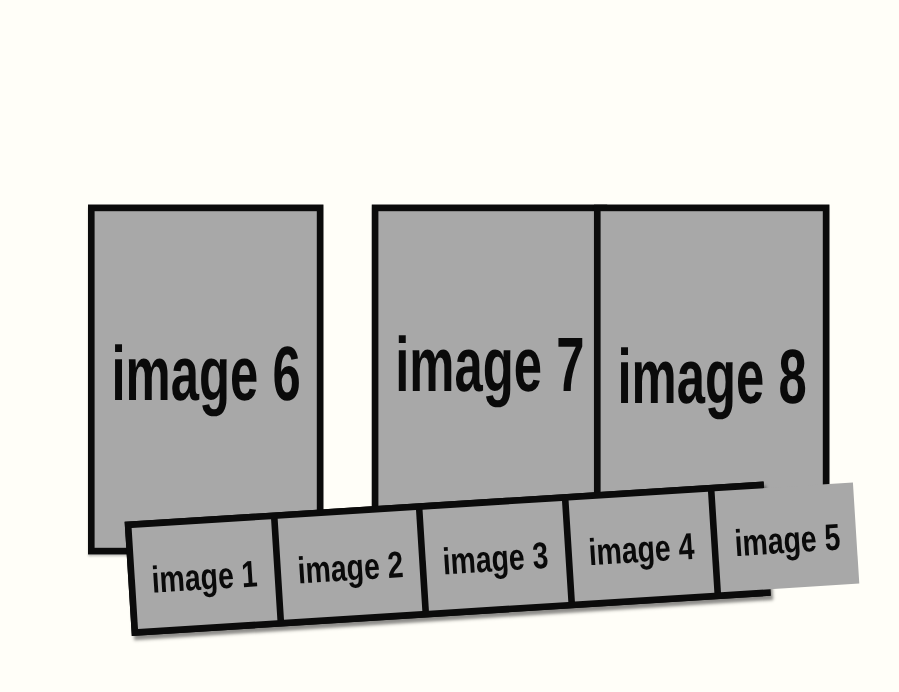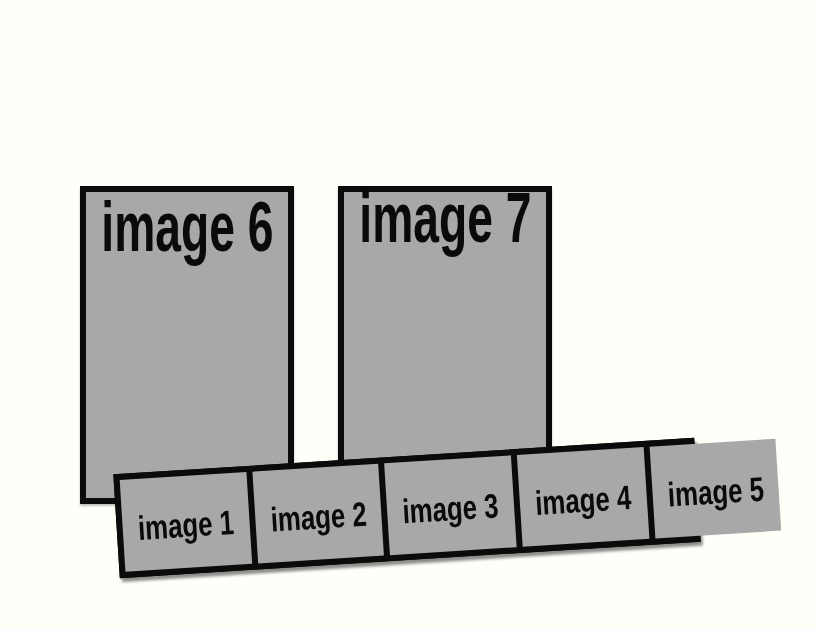--- a/index.html
+++ b/index.html
@@ -21,20 +21,21 @@
   
   .card {
     position: absolute;
     top: 186px;
     width: 214px;
     height: 318px;
     background: var(--placeholder-fill);
     border: 6px solid var(--border-color);
     box-shadow: 0 2px 2px rgba(0,0,0,0.25);
     display: flex;
+    align-items: center;
     justify-content: center;
   }
   .card-1 { left: 80px; }
   .card-2 { left: 310px; margin-left: 28px; }
   .card-3 { left: 540px; }
   .card-label {
     display: inline-block;
     white-space: nowrap;
     font-weight: bold;
     font-size: 70px;
@@ -82,20 +83,23 @@
 <div class="canvas">
 
   <div class="card card-1">
     <span class="card-label">image 6</span>
   </div>
 
   <div class="card card-2">
     <span class="card-label">image 7</span>
   </div>
 
+  <div class="card card-3">
+    <span class="card-label">image 8</span>
+  </div>
 
   <div class="filmstrip">
     <div class="strip-cell">
       <span class="cell-label">image 1</span>
     </div>
     <div class="strip-cell">
       <span class="cell-label">image 2</span>
     </div>
     <div class="strip-cell">
       <span class="cell-label">image 3</span>

